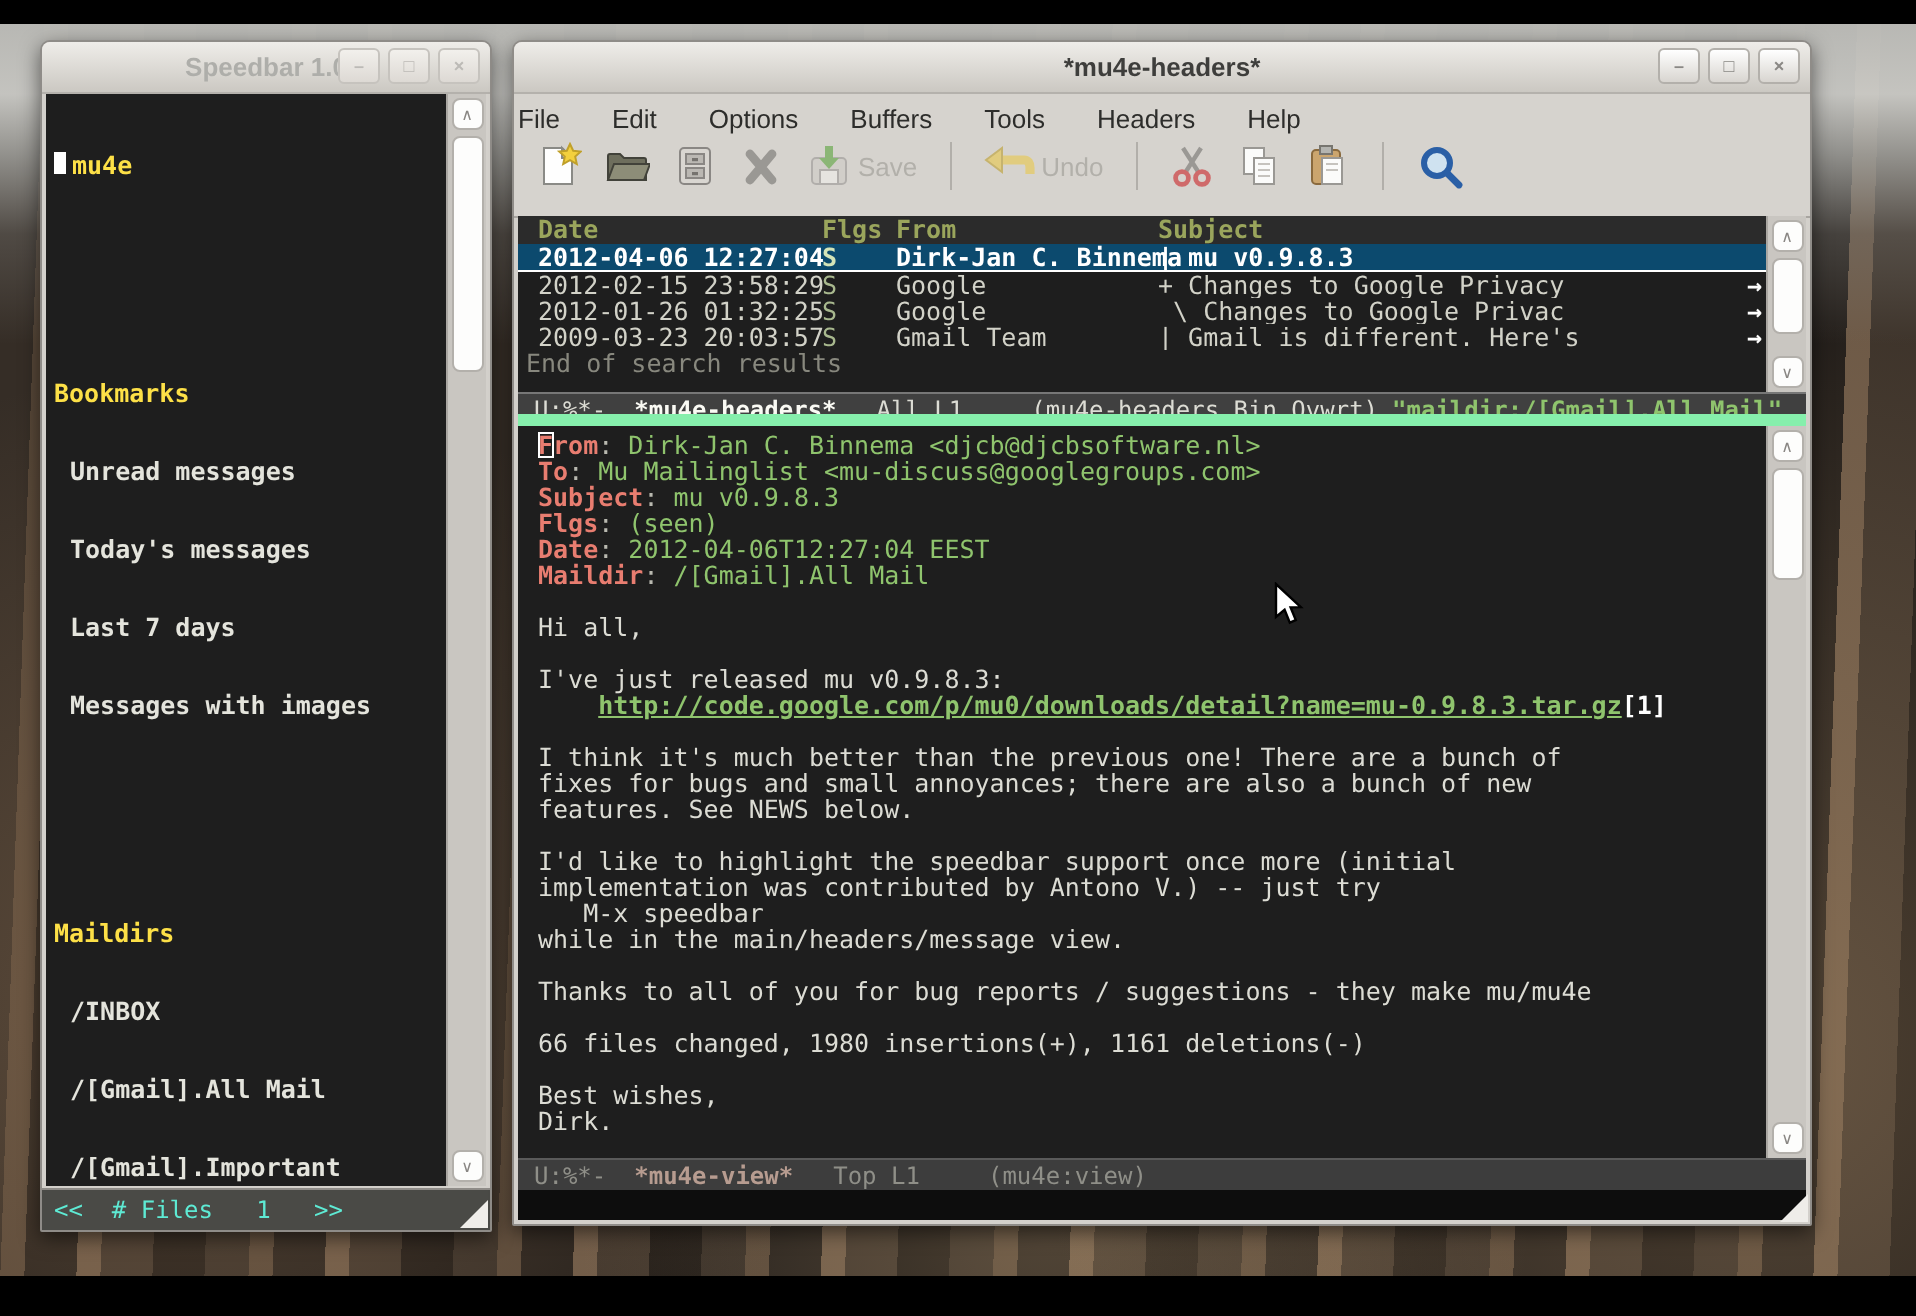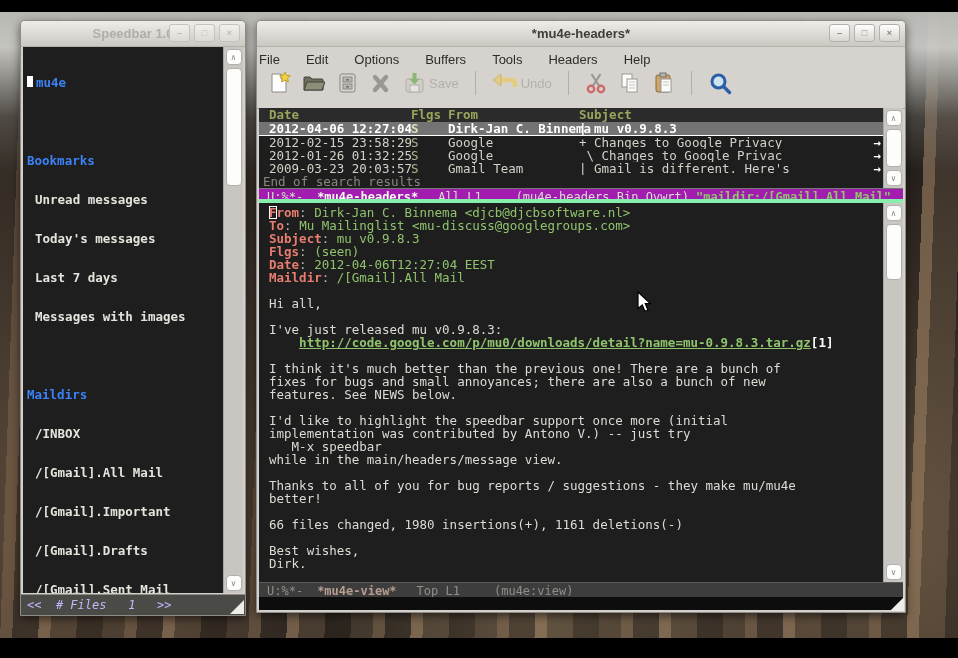--- a/index.html
+++ b/index.html
@@ -42,26 +42,26 @@
     font-family:"DejaVu Sans",sans-serif;flex:0 0 auto;}
   .sc-thumb{width:16px;background:#fdfdfc;border:1px solid #b3b0ab;border-radius:4px;
     margin-top:3px;box-sizing:border-box;flex:0 0 auto;}
   .sc-spacer{flex:1;}
   
   #speedbar-window{left:20px;top:20px;width:226px;height:596px;}
   .sb-body{position:absolute;top:26px;left:2px;right:2px;bottom:22px;background:#1e1e1e;display:flex;}
   .sb-text{flex:1;padding:3px 0 0 4px;font-family:"DejaVu Sans Mono",monospace;font-weight:bold;
     font-size:12.5px;line-height:13px;color:#e4e4dc;white-space:pre;overflow:hidden;}
   .sb-line{height:13px;}
-  .sb-heading,.sb-root{color:#3b82f6;}
+  .sb-heading,.sb-root{color:#fde047;margin-top:36px;}
   .sb-item{padding-left:8px;}
   .sb-cursor{display:inline-block;width:6px;height:11px;background:#fff;margin-right:3px;}
   .sb-status{position:absolute;left:0;right:0;bottom:0;height:21px;background:#4a4a46;
-    border-top:1px solid #8f8c88;color:#c4b5fd;font-family:"DejaVu Sans Mono",monospace;
-    font-size:12px;line-height:21px;padding-left:6px;white-space:pre;box-sizing:border-box;font-style:italic;}
+    border-top:1px solid #8f8c88;color:#5eead4;font-family:"DejaVu Sans Mono",monospace;
+    font-size:12px;line-height:21px;padding-left:6px;white-space:pre;box-sizing:border-box;}
   
   #main-window{left:256px;top:20px;width:650px;height:593px;}
   .mw-menubar{height:24px;background:#d6d3ce;display:flex;align-items:center;gap:26px;
     padding-left:2px;font-size:13px;color:#2d2d2b;}
   .menu-item{cursor:default;}
   .mw-toolbar{height:37px;background:#d6d3ce;border-bottom:1px solid #a8a5a0;display:flex;
     align-items:flex-start;padding-left:12px;gap:11px;}
   .tb-btn{display:flex;align-items:center;gap:3px;}
   .tb-label{font-size:13px;color:#9b9993;}
   .tb-sep{width:1px;height:24px;background:#b2afaa;margin:0 5px;}
@@ -74,27 +74,27 @@
   .pane-headers .textarea{flex:1;overflow:hidden;}
   .hdr-line{display:flex;height:13px;white-space:pre;}
   .hdr-cols{background:#2b2b2b;color:#9aa55c;font-weight:bold;height:14px;}
   .col-date{width:152px;padding-left:10px;box-sizing:border-box;flex:0 0 auto;}
   .col-flgs{width:37px;flex:0 0 auto;}
   .col-from{width:131px;flex:0 0 auto;}
   .col-subj{flex:1;overflow:hidden;}
   .trunc{flex:0 0 14px;color:#fff;font-weight:bold;text-align:right;padding-right:2px;}
   .hdr-row{color:#d2d2c8;}
   .hdr-row .col-flgs{color:#a8b88e;}
-  .hdr-row.selected{background:#737373;border-bottom:1px solid #fff;font-weight:bold;color:#fff;}
+  .hdr-row.selected{background:#0c4a6e;border-bottom:1px solid #fff;font-weight:bold;color:#fff;}
   .hdr-row.selected .col-flgs{color:#d4e4b8;}
   .end-line{color:#88887e;padding-left:4px;height:13px;white-space:pre;}
   
   .ml{height:17px;white-space:pre;overflow:hidden;font-family:"DejaVu Sans Mono",monospace;
     font-size:12px;line-height:16px;padding-left:8px;box-sizing:border-box;}
-  .ml-active{background:#a21caf;border-top:1px solid #777;border-bottom:4px solid #86efac;color:#dcdcd4;}
+  .ml-active{background:#404040;border-top:1px solid #777;border-bottom:6px solid #86efac;color:#dcdcd4;}
   .ml-active .ml-buffer{color:#fafaf4;font-weight:bold;}
   .ml-active .ml-query{color:#8fc46d;font-weight:bold;}
   .ml-inactive{background:#3d3d3d;border-top:1px solid #5a5a5a;color:#8f8f88;}
   .ml-inactive .ml-buffer{color:#b79c90;font-weight:bold;text-align:center;}
   .ml-buffer{margin-left:14px;}
   .ml-pos{margin-left:20px;}
   .ml-modes{margin-left:34px;}
   .ml-query{margin-left:7px;}
   
   .pane-view{flex:1;display:flex;}
@@ -300,21 +300,20 @@
             <div class="msg-line">I think it's much better than the previous one! There are a bunch of</div>
             <div class="msg-line">fixes for bugs and small annoyances; there are also a bunch of new</div>
             <div class="msg-line">features. See NEWS below.</div>
             <div class="msg-line">&nbsp;</div>
             <div class="msg-line">I'd like to highlight the speedbar support once more (initial</div>
             <div class="msg-line">implementation was contributed by Antono V.) -- just try</div>
             <div class="msg-line">   M-x speedbar</div>
             <div class="msg-line">while in the main/headers/message view.</div>
             <div class="msg-line">&nbsp;</div>
             <div class="msg-line">Thanks to all of you for bug reports / suggestions - they make mu/mu4e</div>
-            <div class="msg-line">better!</div>
             <div class="msg-line">&nbsp;</div>
             <div class="msg-line">66 files changed, 1980 insertions(+), 1161 deletions(-)</div>
             <div class="msg-line">&nbsp;</div>
             <div class="msg-line">Best wishes,</div>
             <div class="msg-line">Dirk.</div>
           </div>
       </div>
       <div class="scrollbar">
         <div class="sc-btn">∧</div>
         <div class="sc-thumb" style="height:56px"></div>

